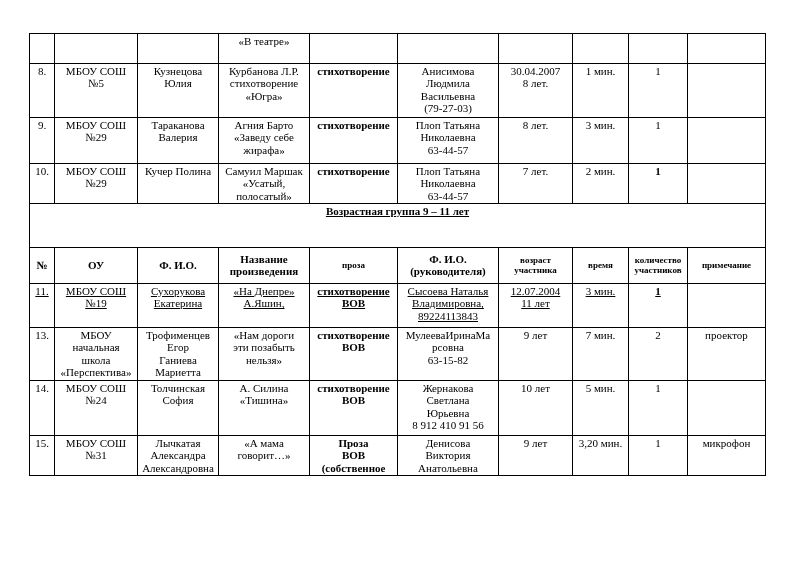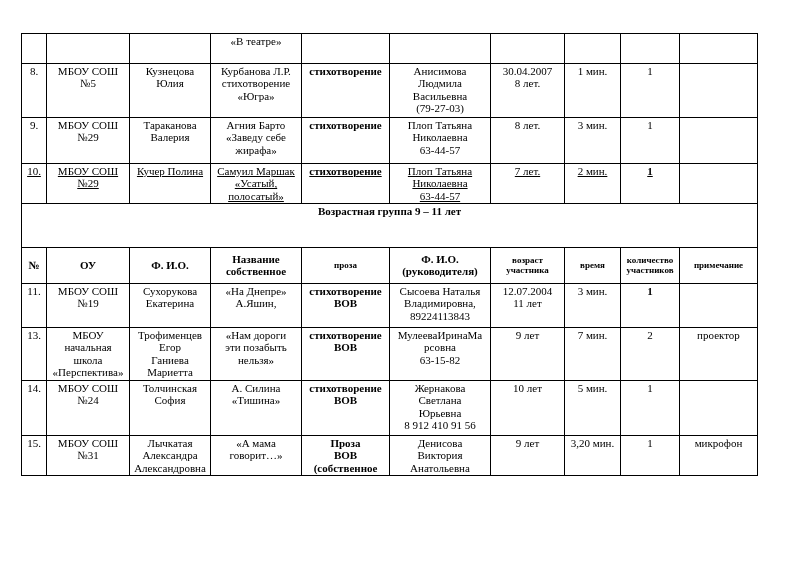--- a/index.html
+++ b/index.html
@@ -5,21 +5,21 @@
   * { box-sizing: border-box; }
   html, body { margin: 0; padding: 0; }
   body {
     width: 800px; height: 566px;
     background: #ffffff;
     color: #000000;
     font-family: "Liberation Serif", serif;
     position: relative;
     overflow: hidden;
   }
-  .sheet { position: absolute; left: 21px; top: 33px; }
+  .sheet { position: absolute; left: 29px; top: 33px; }
   table.doc-table {
     border-collapse: collapse;
     table-layout: fixed;
     width: 736px;
   }
   table.doc-table td {
     border: 1px solid #000000;
     vertical-align: top;
     text-align: center;
     padding: 1px 2px;
@@ -31,20 +31,21 @@
   }
   td.col-genre { font-weight: bold; font-size: 10.5px; }
   td.bold { font-weight: bold; }
   tr.hdr td { font-weight: bold; vertical-align: middle; font-size: 11px; line-height: 1.15; }
   tr.hdr td.small-h { font-size: 9px; }
   td.group-cell {
     font-weight: bold;
     font-size: 14px;
     vertical-align: middle;
     text-align: center;
+    text-decoration: underline;
   }
 </style>
 </head>
 <body>
 
 <div class="sheet">
   <table class="doc-table">
     <colgroup>
         <col style="width: 25px;">
         <col style="width: 83px;">
@@ -101,21 +102,21 @@
 жирафа»</td>
           <td class="col-genre">стихотворение</td>
           <td class="col-leader">Плоп Татьяна
 Николаевна
 63-44-57</td>
           <td class="col-age">8 лет.</td>
           <td class="col-time">3 мин.</td>
           <td class="col-count">1</td>
           <td class="col-note"></td>
         </tr>
-        <tr style="height: 39px; text-decoration: underline;">
+        <tr style="height: 39px;">
           <td class="col-num">10.</td>
           <td class="col-school">МБОУ СОШ
 №29</td>
           <td class="col-name">Кучер Полина</td>
           <td class="col-work">Самуил Маршак
 «Усатый,
 полосатый»</td>
           <td class="col-genre">стихотворение</td>
           <td class="col-leader">Плоп Татьяна
 Николаевна
@@ -126,32 +127,32 @@
           <td class="col-note"></td>
         </tr>
         <tr style="height: 44px;">
           <td colspan="10" class="group-cell">Возрастная группа 9 – 11 лет</td>
         </tr>
         <tr class="hdr" style="height: 36px;">
           <td class="col-num">№</td>
           <td class="col-school">ОУ</td>
           <td class="col-name">Ф. И.О.</td>
           <td class="col-work">Название
-собственное</td>
+произведения</td>
           <td class="col-genre small-h">проза</td>
           <td class="col-leader">Ф. И.О.
 (руководителя)</td>
           <td class="col-age small-h">возраст
 участника</td>
           <td class="col-time small-h">время</td>
           <td class="col-count small-h">количество
 участников</td>
           <td class="col-note small-h">примечание</td>
         </tr>
-        <tr style="height: 44px;">
+        <tr style="height: 44px; text-decoration: underline;">
           <td class="col-num">11.</td>
           <td class="col-school">МБОУ СОШ
 №19</td>
           <td class="col-name">Сухорукова
 Екатерина</td>
           <td class="col-work">«На Днепре»
 А.Яшин,</td>
           <td class="col-genre">стихотворение
 ВОВ</td>
           <td class="col-leader">Сысоева Наталья

